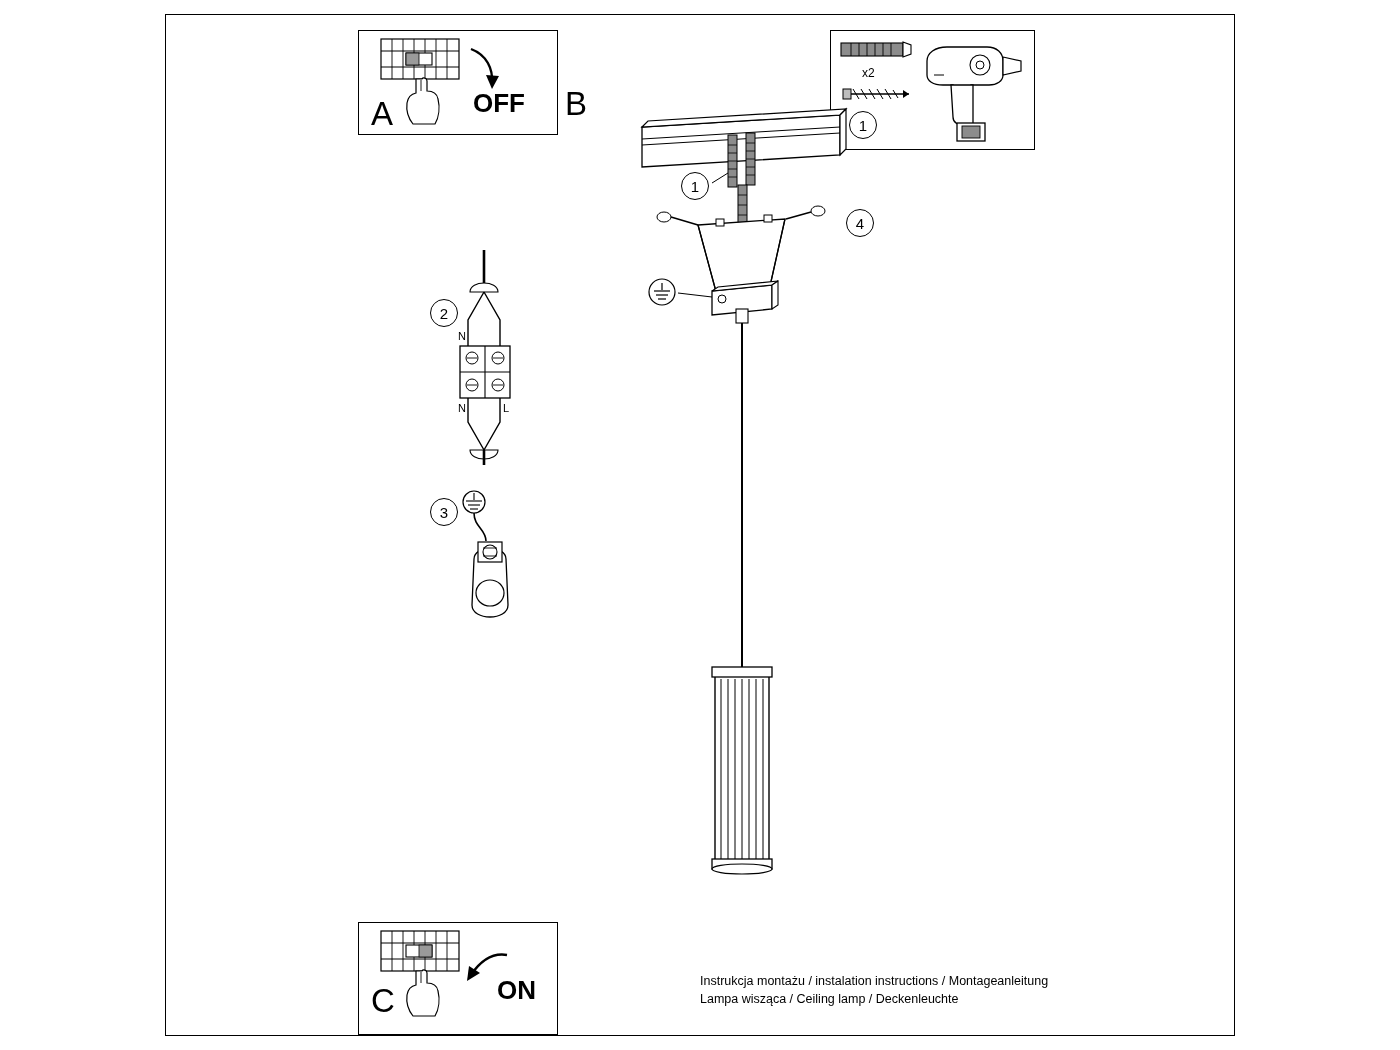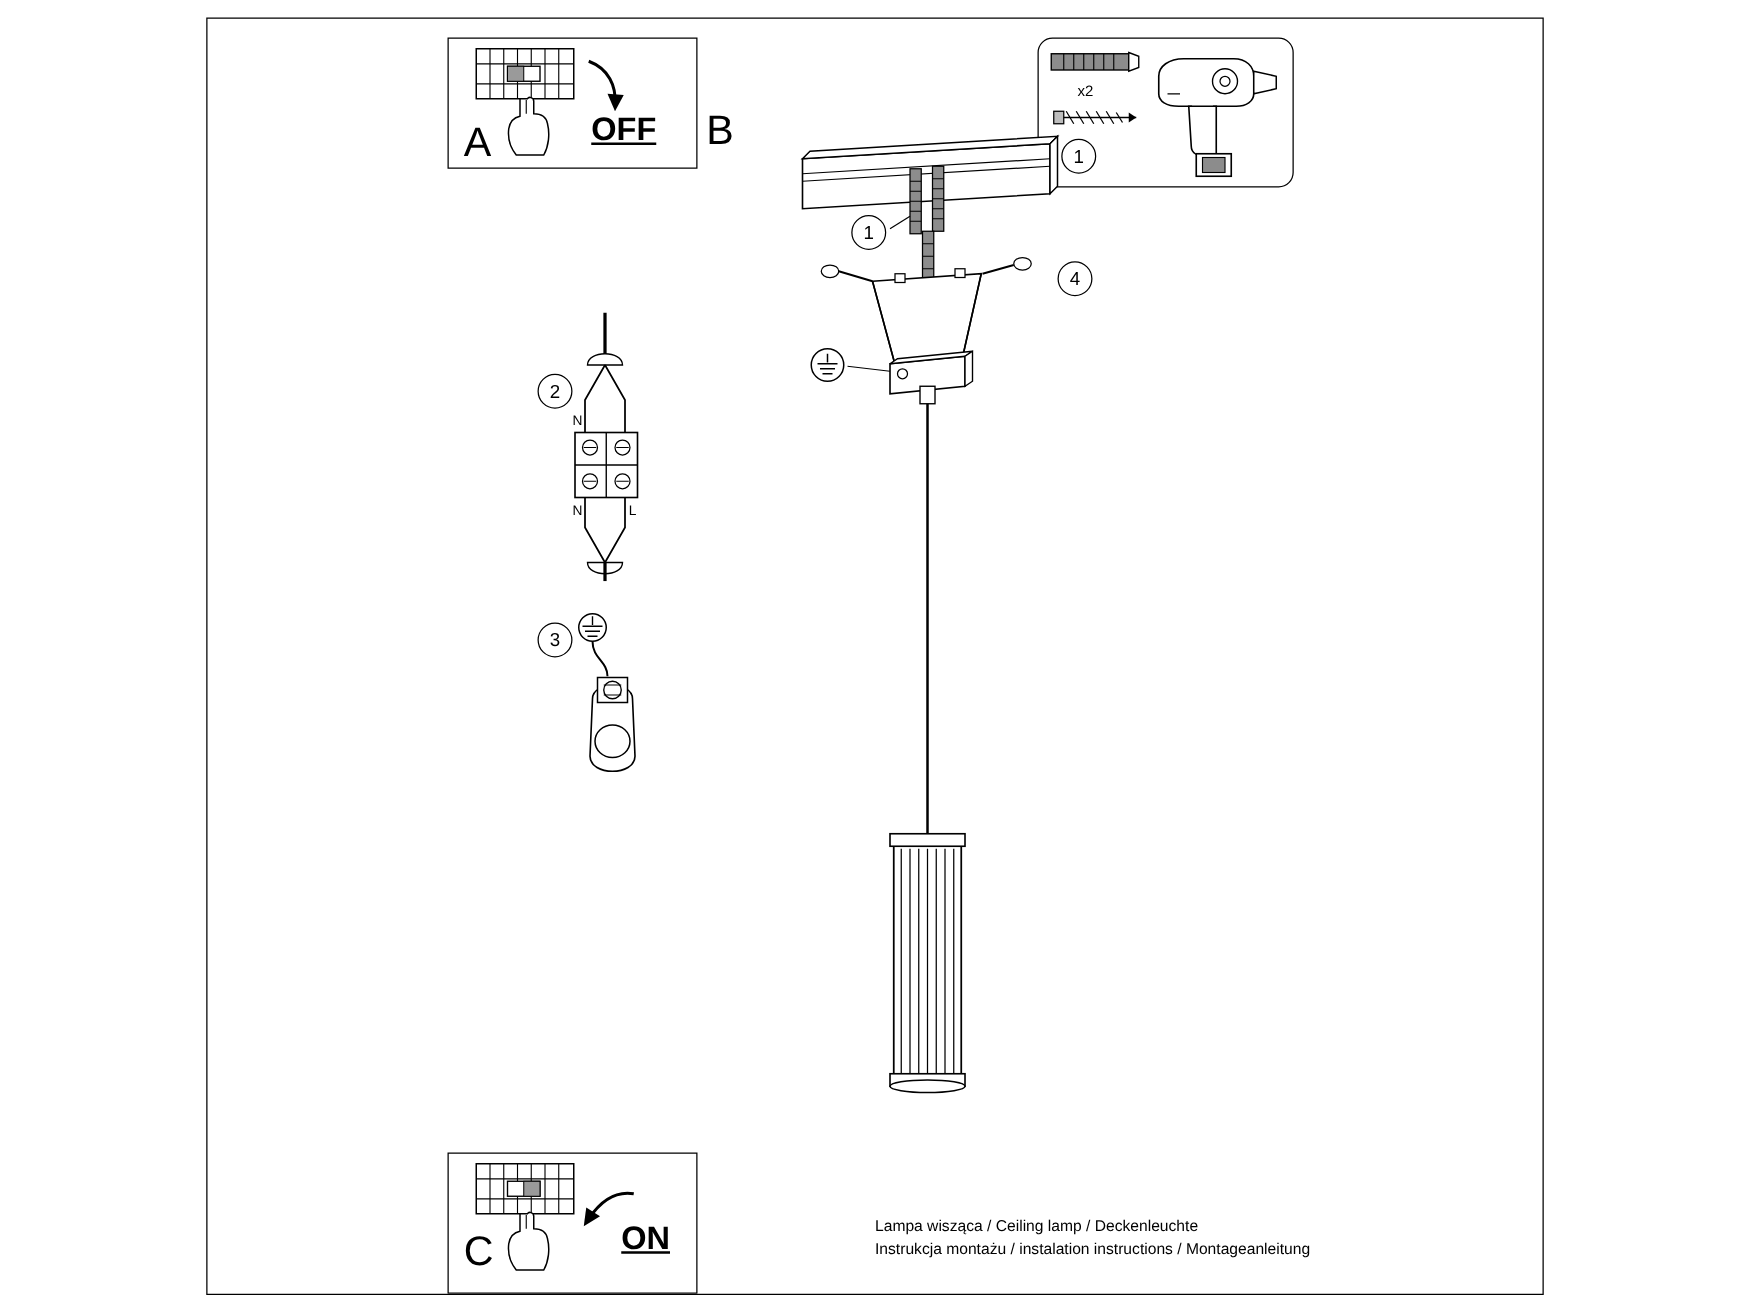--- a/index.html
+++ b/index.html
@@ -2,29 +2,29 @@
 <html><head>
 <meta charset="utf-8">
 <style>
   html, body { margin:0; padding:0; background:#ffffff; }
   body { width:1400px; height:1050px; font-family:"Liberation Sans", sans-serif; color:#000; }
   #sheet { position:relative; width:1400px; height:1050px; overflow:hidden; }
   .frame { position:absolute; left:165px; top:14px; width:1070px; height:1022px; border:1.6px solid #000; box-sizing:border-box; }
 
   .panel { position:absolute; border:1.4px solid #000; box-sizing:border-box; background:#fff; }
   #panel-a { left:358px; top:30px;  width:200px; height:105px; }
-  #panel-1 { left:830px; top:30px;  width:205px; height:120px;border-radius:12px; }
+  #panel-1 { left:830px; top:30px;  width:205px; height:120px; }
   #panel-c { left:358px; top:922px; width:200px; height:113px; }
 
   .big-letter { position:absolute; font-size:33px; font-weight:400; letter-spacing:0; }
   #letter-a { left:371px; top:95px; }
   #letter-b { left:565px; top:85px; }
   #letter-c { left:371px; top:982px; }
 
-  .off-on-text { position:absolute; font-size:26px; font-weight:bold;text-decoration:underline; }
+  .off-on-text { position:absolute; font-size:26px; font-weight:bold; }
   #off-text { left:473px; top:88px; }
   #on-text  { left:497px; top:975px; }
 
   .callout { position:absolute; width:26px; height:26px; border:1.5px solid #000; border-radius:50%;
              display:flex; align-items:center; justify-content:center; font-size:15px; background:#fff; }
 
   .footer { position:absolute; left:700px; top:972px; font-size:12.5px; line-height:18px; }
 
   svg { display:block; }
   .ln { stroke:#000; fill:none; }
@@ -294,17 +294,17 @@
       <g>
         <path class="ln" d="M112 52 C124 34 136 30 148 32" stroke-width="2.4"></path>
         <path d="M108 58 L110 43 L121 50 Z" fill="#000"></path>
       </g>
     </svg>
   </div>
   <div class="big-letter" id="letter-c">C</div>
   <div class="off-on-text" id="on-text">ON</div>
 
   <div class="footer">
+    <div>Instrukcja montażu / instalation instructions / Montageanleitung</div>
     <div>Lampa wisząca / Ceiling lamp / Deckenleuchte</div>
-    <div>Instrukcja montażu / instalation instructions / Montageanleitung</div>
   </div>
 
 </div>
 
 </body></html>

